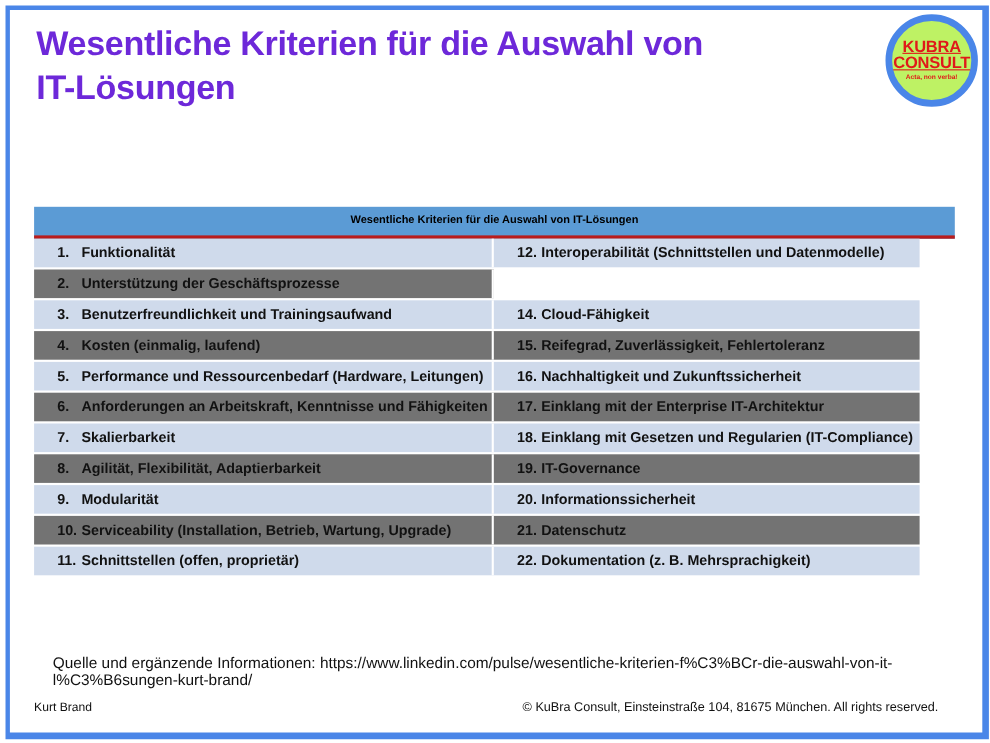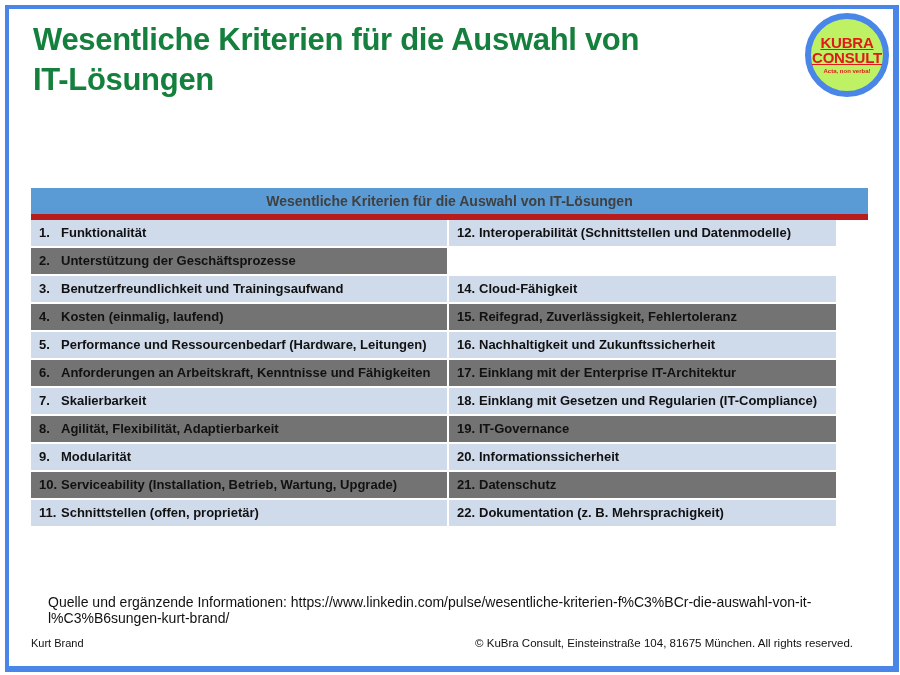--- a/index.html
+++ b/index.html
@@ -10,51 +10,51 @@
       color: #111;
     }
     .frame {
       position: absolute; left: 5px; top: 5px; width: 884px; height: 657px;
       border: 4px solid #4a86e8;
       border-right-width: 6px; border-bottom-width: 6px;
       box-sizing: content-box;
     }
     .title {
       position: absolute; left: 33px; top: 20px; width: 720px;
-      font-size: 31px; font-weight: bold; line-height: 40px; color: #15803d;
+      font-size: 31px; font-weight: bold; line-height: 40px; color: #6d28d9;
       letter-spacing: -0.3px;
     }
     .logo {
       position: absolute; left: 805px; top: 13px; width: 72px; height: 72px;
       border: 6px solid #4a86e8; border-radius: 50%;
       background: #bef264; display: flex; flex-direction: column;
       align-items: center; justify-content: center;
     }
     .logo .l1, .logo .l2 {
       font-family: "Liberation Sans", sans-serif; font-weight: bold;
       color: #e01919; font-size: 15px; line-height: 15px; text-decoration: underline;
       letter-spacing: -0.2px;
     }
     .logo .l3 {
       font-weight: bold; color: #e01919; font-size: 6px; line-height: 9px; margin-top: 2px;
     }
     .table {
       position: absolute; left: 31px; top: 188px; width: 837px;
     }
     .thead {
-      height: 26px; background: #5b9bd5; color: #404040; font-weight: bold;
-      font-size: 14px; line-height: 26px; text-align: center;
-      border-bottom: 6px solid #b91c1c;
+      height: 26px; background: #5b9bd5; color: #000000; font-weight: bold;
+      font-size: 10px; line-height: 26px; text-align: center;
+      border-bottom: 3px solid #b91c1c;
     }
     .row { display: flex; height: 26px; border-bottom: 2px solid #fff; }
     .row.odd .cell { background: #cfdaeb; }
     .row.even .cell { background: #737373; }
     .cell {
       font-size: 13px; font-weight: bold; line-height: 26px;
-      padding-left: 8px; box-sizing: border-box; white-space: nowrap; overflow: hidden;
+      padding-left: 21px; box-sizing: border-box; white-space: nowrap; overflow: hidden;
     }
     .cell.left { width: 418px; border-right: 2px solid #fff; }
     .cell.right { width: 387px; }
     .num { display: inline-block; width: 22px; }
     .source {
       position: absolute; left: 48px; top: 594px;
       font-size: 14px; color: #111;
     }
     .author {
       position: absolute; left: 31px; top: 637px; font-size: 11px; color: #111;

